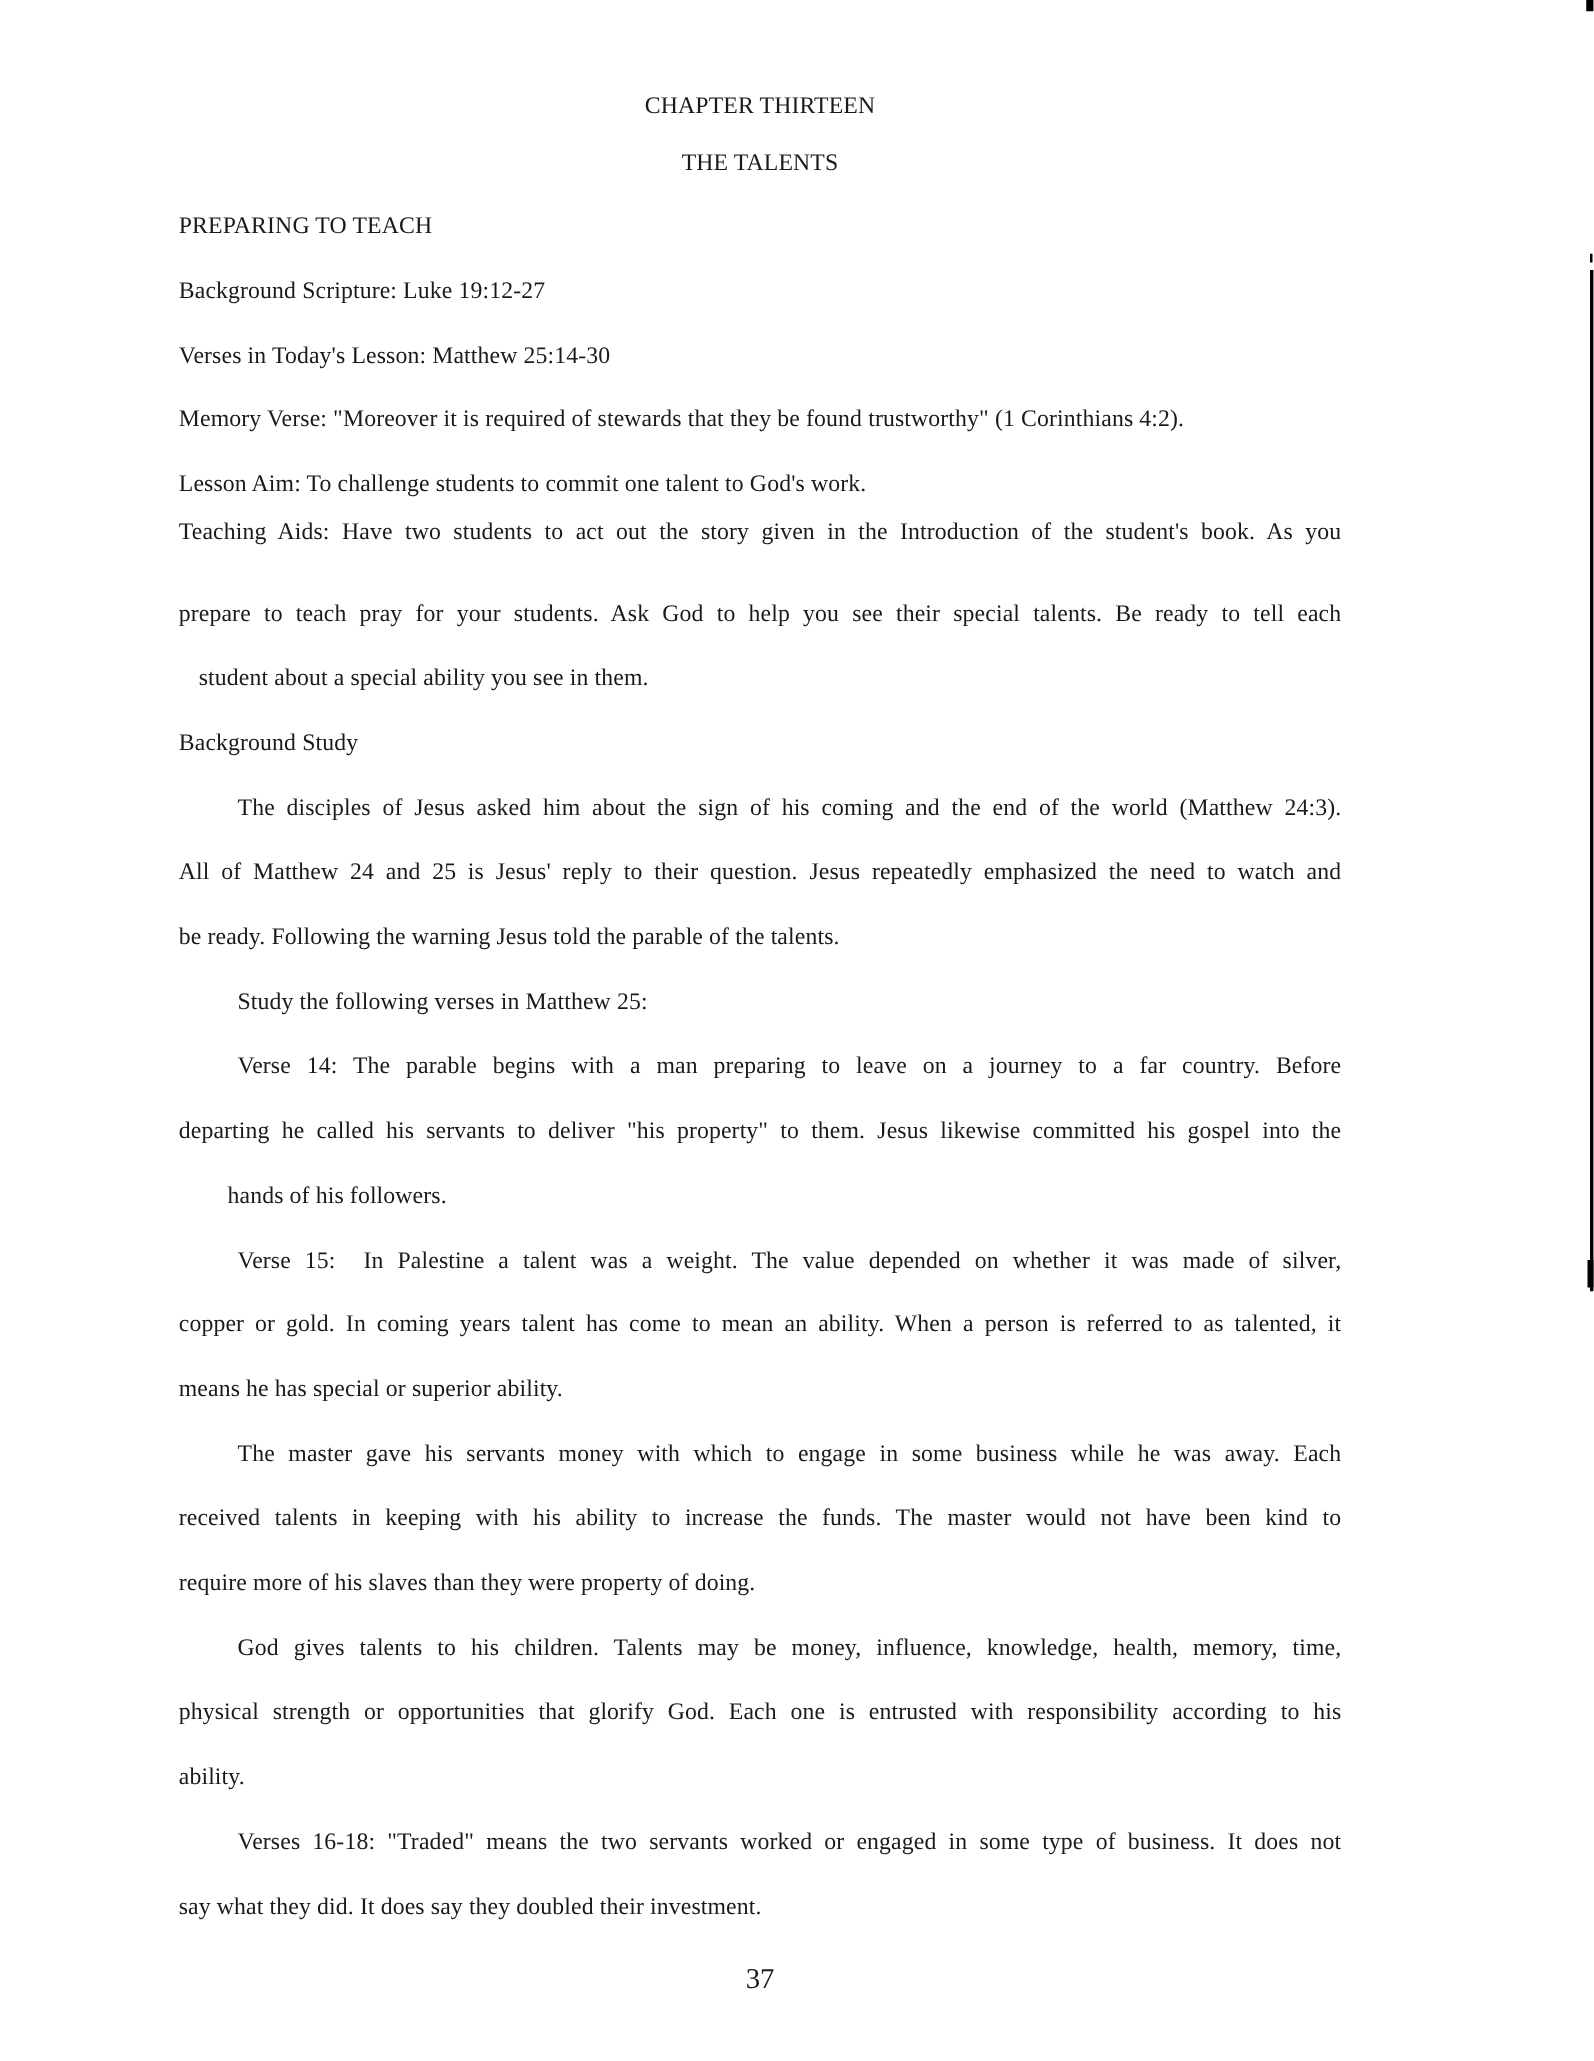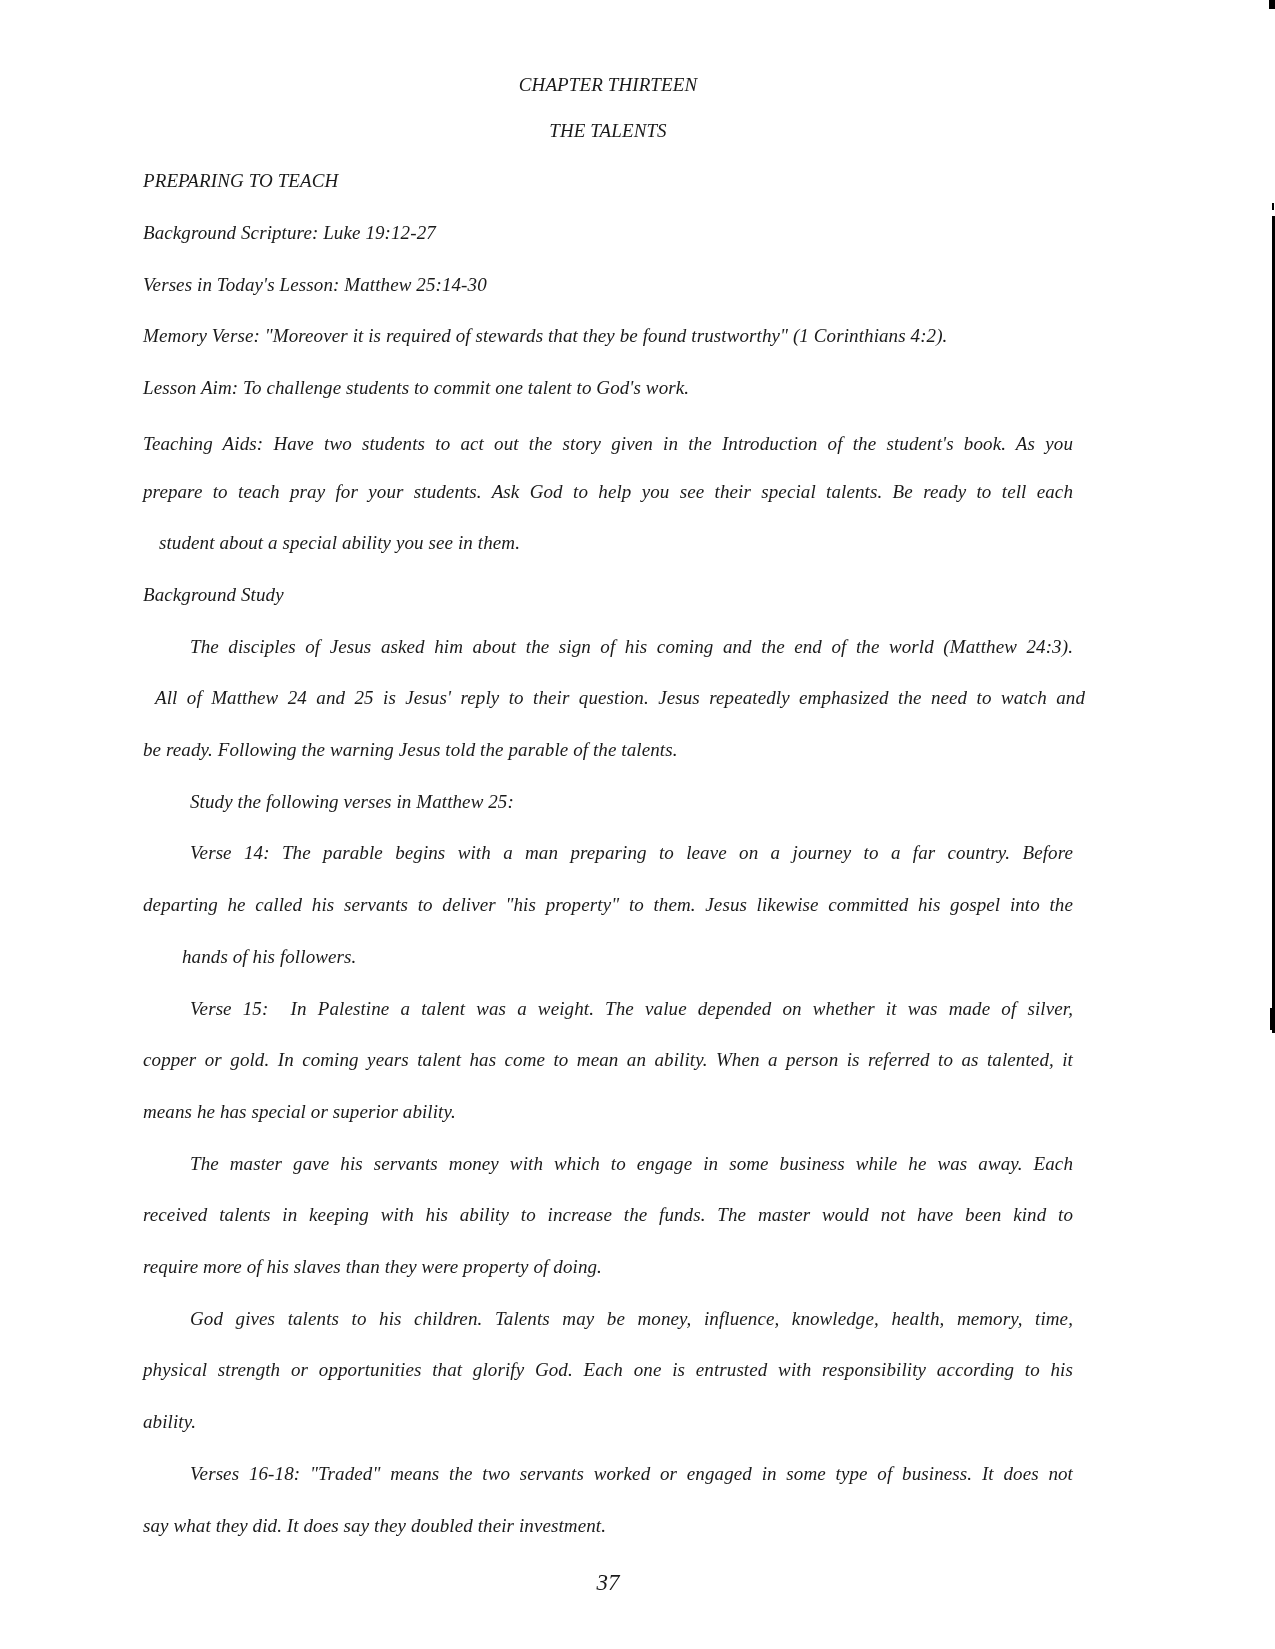--- a/index.html
+++ b/index.html
@@ -1,20 +1,20 @@
 <!DOCTYPE html>
 <html style="--paper: #ffffff; --ink: #1a1a1a; --artifact: #000000;"><head>
 <meta charset="utf-8">
 <style>
   :root {
     --paper: #ffffff;
     --ink: #1a1a1a;
     --artifact: #000000;
   }
-  * { margin: 0; padding: 0; box-sizing: border-box; font-style: italic; }
+  * { margin: 0; padding: 0; box-sizing: border-box; }
   html, body { background: #ffffff; }
   .page {
     position: relative;
     width: 1275px;
     height: 1649px;
     background: var(--paper);
     font-family: "Liberation Serif", serif;
     color: var(--ink);
     overflow: hidden;
   }
@@ -50,26 +50,26 @@
 
 <div class="page">
   <div id="text-layer">
       <div class="line center" style="top: 73px;">CHAPTER THIRTEEN</div>
       <div class="line center" style="top: 119px;">THE TALENTS</div>
       <div class="line" style="top: 169px;">PREPARING TO TEACH</div>
       <div class="line" style="top: 221px;">Background Scripture: Luke 19:12-27</div>
       <div class="line" style="top: 272.7px;">Verses in Today's Lesson: Matthew 25:14-30</div>
       <div class="line" style="top: 324.4px;">Memory Verse: "Moreover it is required of stewards that they be found trustworthy" (1 Corinthians 4:2).</div>
       <div class="line" style="top: 376.1px;">Lesson Aim: To challenge students to commit one talent to God's work.</div>
-      <div class="line justify" style="top: 432px;">Teaching Aids: Have two students to act out the story given in the Introduction of the student's book. As you</div>
+      <div class="line justify" style="top: 414px;">Teaching Aids: Have two students to act out the story given in the Introduction of the student's book. As you</div>
       <div class="line justify" style="top: 479.5px;">prepare to teach pray for your students. Ask God to help you see their special talents. Be ready to tell each</div>
       <div class="line" style="top: 531.2px; margin-left: 16px;">student about a special ability you see in them.</div>
       <div class="line" style="top: 582.9px;">Background Study</div>
       <div class="line justify indent" style="top: 634.6px;">The disciples of Jesus asked him about the sign of his coming and the end of the world (Matthew 24:3).</div>
-      <div class="line justify" style="top: 686.3px; margin-left: 12px;">All of Matthew 24 and 25 is Jesus' reply to their question. Jesus repeatedly emphasized the need to watch and</div>
+      <div class="line justify" style="top: 686.3px;">All of Matthew 24 and 25 is Jesus' reply to their question. Jesus repeatedly emphasized the need to watch and</div>
       <div class="line" style="top: 738px;">be ready. Following the warning Jesus told the parable of the talents.</div>
       <div class="line indent" style="top: 789.7px;">Study the following verses in Matthew 25:</div>
       <div class="line justify indent" style="top: 841.4px;">Verse 14: The parable begins with a man preparing to leave on a journey to a far country. Before</div>
       <div class="line justify" style="top: 893.1px;">departing he called his servants to deliver "his property" to them. Jesus likewise committed his gospel into the</div>
       <div class="line" style="top: 944.8px; margin-left: 39px;">hands of his followers.</div>
       <div class="line justify indent" style="top: 996.5px;">Verse 15:  In Palestine a talent was a weight. The value depended on whether it was made of silver,</div>
       <div class="line justify" style="top: 1048.2px;">copper or gold. In coming years talent has come to mean an ability. When a person is referred to as talented, it</div>
       <div class="line" style="top: 1099.9px;">means he has special or superior ability.</div>
       <div class="line justify indent" style="top: 1151.6px;">The master gave his servants money with which to engage in some business while he was away. Each</div>
       <div class="line justify" style="top: 1203.3px;">received talents in keeping with his ability to increase the funds. The master would not have been kind to</div>

